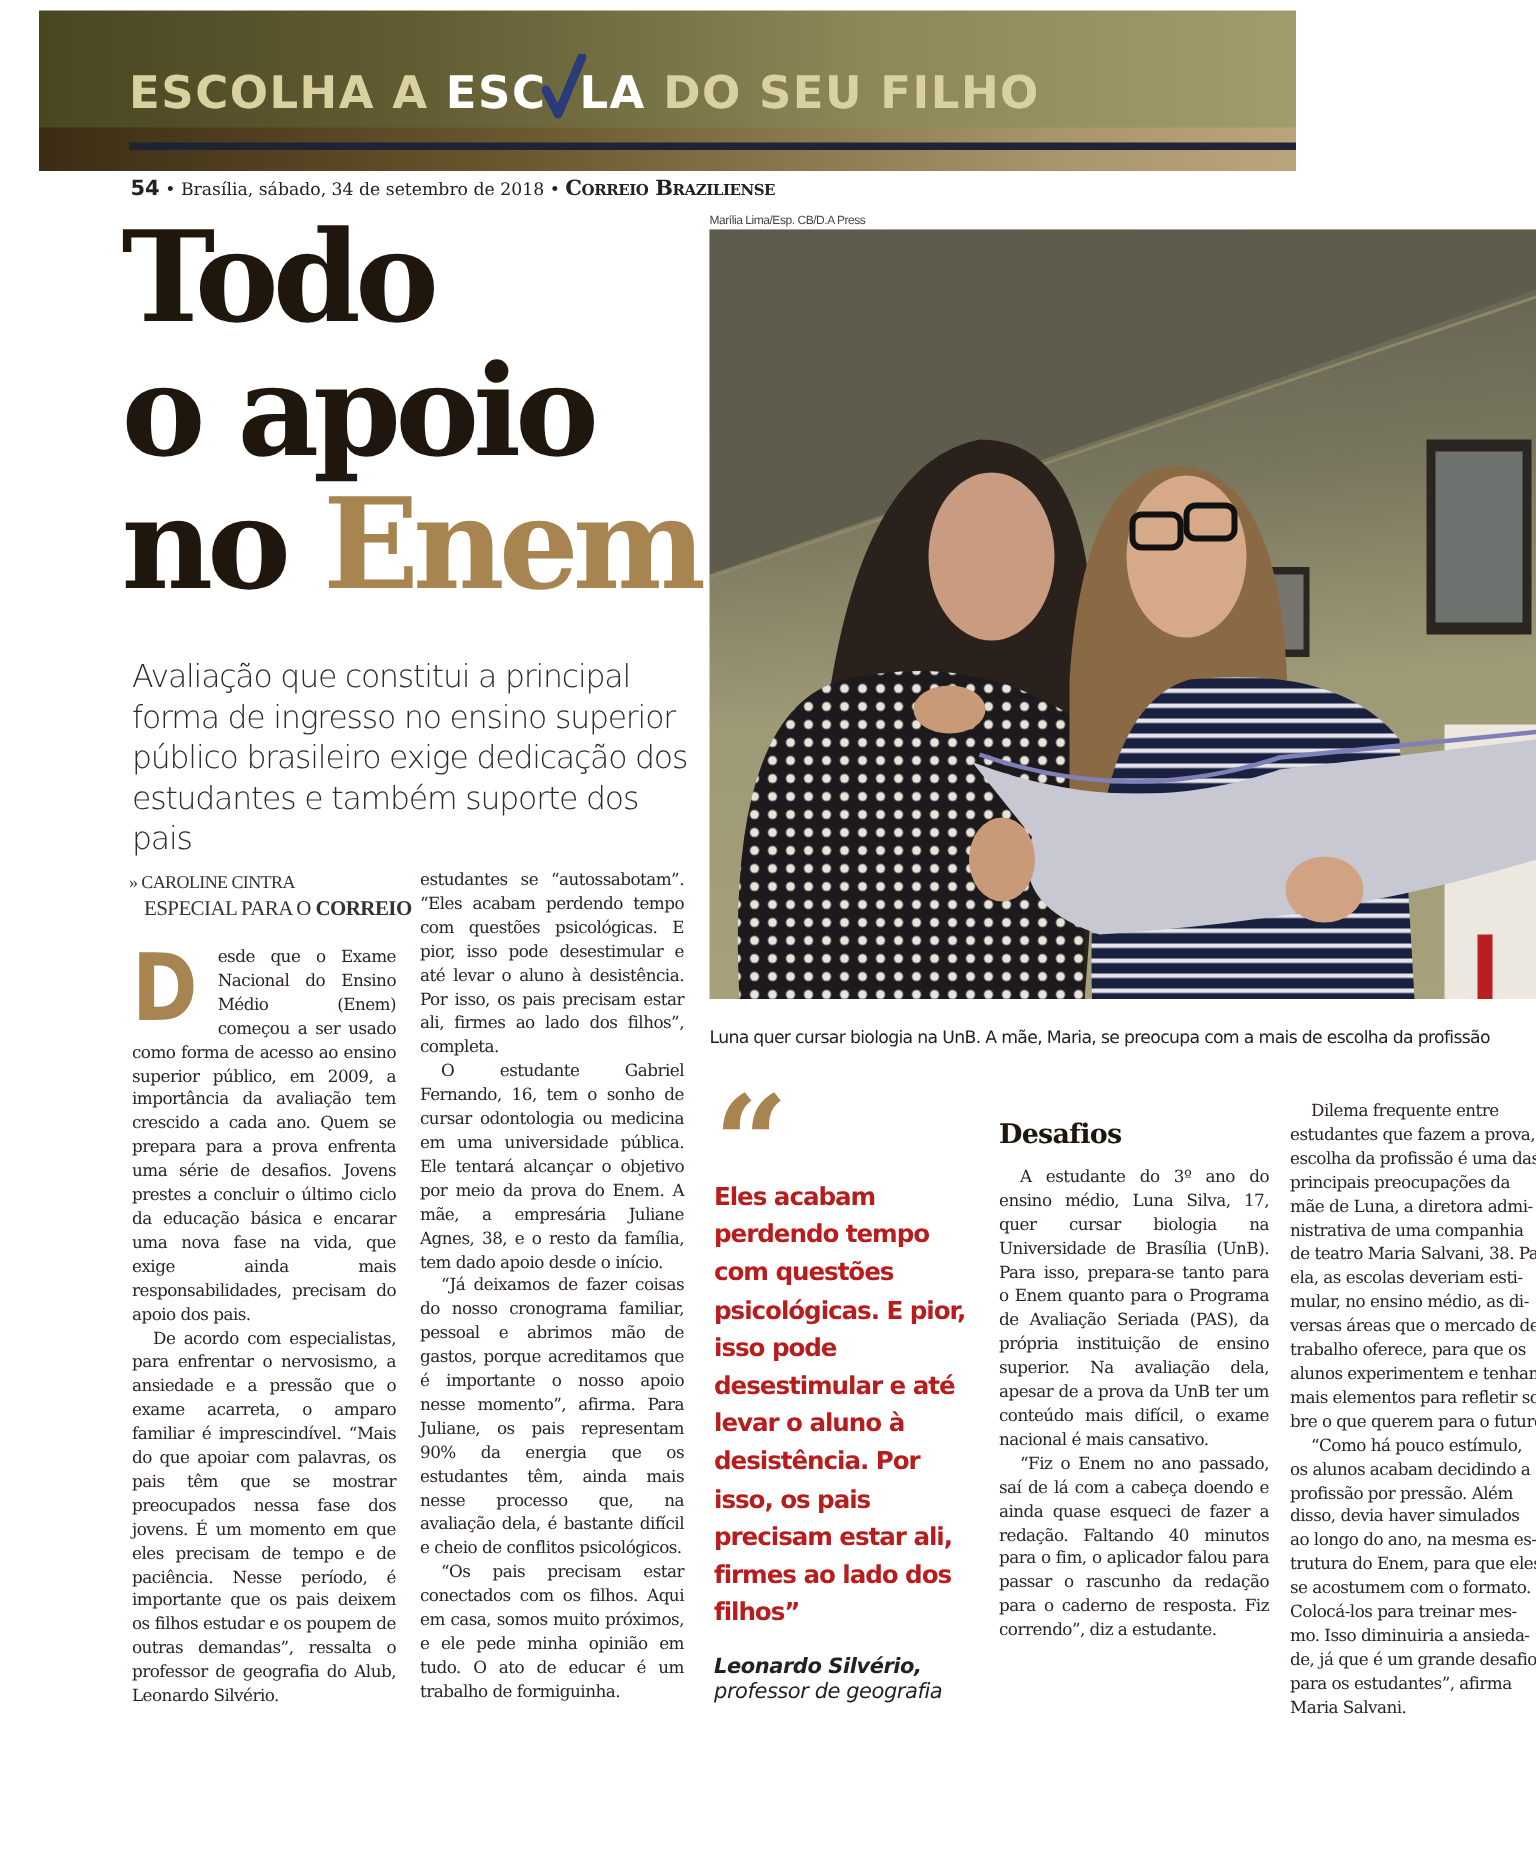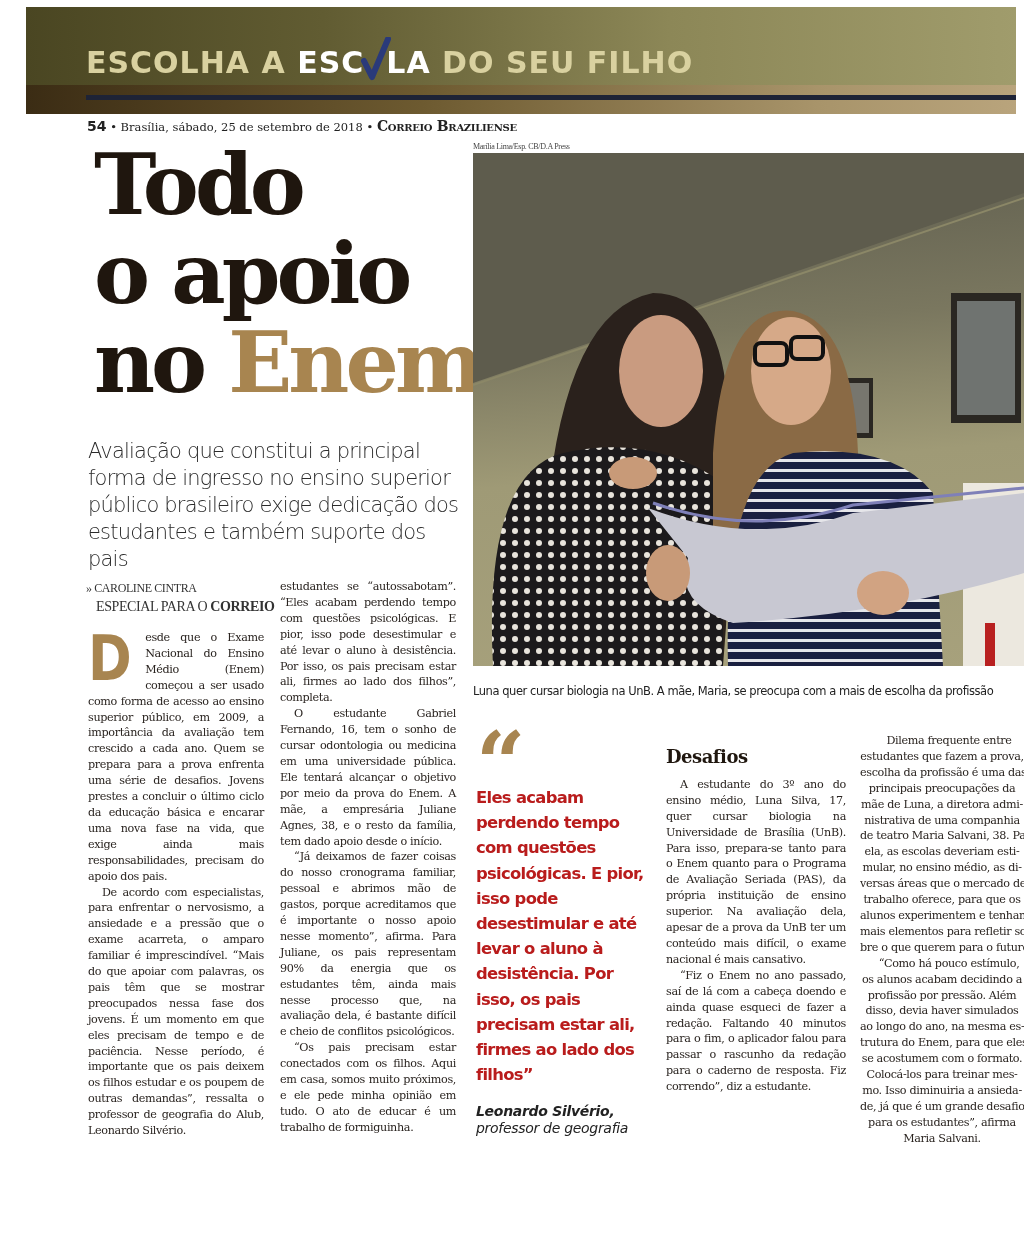--- a/index.html
+++ b/index.html
@@ -1,60 +1,60 @@
 <!DOCTYPE html>
 <html><head>
 <meta charset="utf-8">
 <style>
   html, body { margin: 0; padding: 0; }
   body { width: 1024px; height: 1246px; background: #ffffff; position: relative; overflow: hidden; font-family: "DejaVu Serif", serif; color: #1e1a16; }
 
-  .banner { position: absolute; left: 26px; top: 7px; width: 990px; height: 107px;
+  .banner { position: absolute; left: 26px; top: 7px; width: 838px; height: 107px;
     background: linear-gradient(90deg, #4a4622 0%, #615c32 30%, #8c8757 65%, #a09c6c 100%); overflow: hidden; }
   .banner-lower { position: absolute; left: 0; right: 0; top: 78px; height: 29px;
     background: linear-gradient(90deg, #3b2c14 0%, #6d5a30 40%, #a8946a 80%, #b9a47c 100%); }
   .banner-rule { position: absolute; left: 60px; right: 0; top: 88px; height: 5px; background: #1e2336; }
   .banner-title { position: absolute; left: 60px; top: 38px; font-family: "DejaVu Sans", sans-serif; font-weight: bold;
     font-size: 30px; letter-spacing: 1px; color: #d9d1a0; white-space: nowrap; }
   .banner-title .hl { color: #ffffff; }
   .banner-title .rest { color: #d9d1a0; }
   .check { display: inline-block; position: relative; width: 22px; height: 24px; vertical-align: -2px; }
   .check svg { position: absolute; left: -3px; top: -14px; }
 
   .folio { position: absolute; left: 87px; top: 118px; font-size: 11.5px; white-space: nowrap; color: #222; }
   .folio .page-num { font-family: "DejaVu Sans", sans-serif; font-weight: bold; font-size: 14px; }
   .folio .brand { font-weight: bold; font-variant: small-caps; font-size: 14px; letter-spacing: -0.3px; }
 
-  .headline { position: absolute; left: 94px; top: 140px; font-family: "DejaVu Serif", serif; font-weight: bold;
+  .headline { position: absolute; left: 81px; top: 140px; font-family: "DejaVu Serif", serif; font-weight: bold;
     font-size: 84px; line-height: 89px; letter-spacing: -4px; color: #1f160e; }
   .headline .accent { color: #a88550; }
 
   .deck { position: absolute; left: 88px; top: 438px; width: 380px; font-family: "DejaVu Sans", sans-serif;
     font-size: 21px; line-height: 27px; color: #2b2b2b; letter-spacing: -0.8px; font-weight: 300; }
 
   .byline { position: absolute; left: 86px; top: 581px; font-family: Liberation Serif, serif; font-size: 12px; color: #333; letter-spacing: -0.4px; }
   .byline .sub { display: block; margin-left: 10px; font-size: 14px; margin-top: 3px; }
   .byline .sub b { font-weight: bold; }
 
   .col { position: absolute; font-family: "DejaVu Serif", serif; font-size: 11.2px; line-height: 15.9px; color: #2a2420;
     text-align: justify; letter-spacing: -0.35px; }
   .col p { margin: 0; text-indent: 14px; }
   .col p.noindent { text-indent: 0; }
   .col1 { left: 88px; top: 630px; width: 176px; }
   .col2 { left: 280px; top: 579px; width: 176px; }
   .col4 { left: 666px; top: 733px; width: 180px; }
   .col5 { left: 860px; top: 733px; width: 164px; overflow: hidden; white-space: nowrap; text-align: left; }
-  .col5 p { white-space: nowrap; text-align: center; }
+  .col5 p { white-space: nowrap; }
 
   .dropcap { float: left; font-family: "DejaVu Sans", sans-serif; font-weight: bold; font-size: 62px; line-height: 50px;
     color: #a88550; margin: 4px 6px 0 0; transform: scaleX(0.85); transform-origin: left; height: 54px; }
 
   .section-head { font-family: "DejaVu Serif", serif; font-weight: bold; font-size: 18px; margin: 16px 0 12px 0; letter-spacing: -0.5px; color: #1f160e; }
 
-  .credit { position: absolute; left: 473px; top: 142px; font-family: Liberation Serif, serif; font-size: 8px; color: #444; letter-spacing: -0.3px; }
+  .credit { position: absolute; left: 473px; top: 142px; font-family: Liberation Sans, sans-serif; font-size: 8px; color: #444; letter-spacing: -0.3px; }
   .photo { position: absolute; left: 473px; top: 153px; width: 551px; height: 513px; overflow: hidden;
     background: linear-gradient(175deg, #5b5a4c 0%, #7a775f 35%, #9f9a76 60%, #a7a17c 100%); }
   .caption { position: absolute; left: 473px; top: 684px; font-family: "DejaVu Sans", sans-serif; font-size: 11.5px; color: #222; letter-spacing: -0.45px; white-space: nowrap; }
 
   .pull { position: absolute; left: 476px; top: 733px; width: 180px; }
   .pull .quote-mark { font-family: "DejaVu Serif", serif; font-weight: bold; font-size: 86px; line-height: 60px; color: #a88550; height: 52px; letter-spacing: -6px; }
   .pull .quote-text { font-family: "DejaVu Sans", sans-serif; font-weight: bold; font-size: 16.4px; line-height: 25.2px; color: #b91c1c; letter-spacing: -0.7px; }
   .pull .attrib { margin-top: 16px; font-family: "DejaVu Sans", sans-serif; font-style: italic; font-size: 14px; line-height: 17px; color: #222; letter-spacing: -0.3px; }
   .pull .attrib .name { font-weight: bold; display: block; }
 </style>
@@ -65,21 +65,21 @@
   <div class="banner-lower"></div>
   <div class="banner-rule"></div>
   <div class="banner-title">
     <span>ESCOLHA A </span><span class="hl">ESC</span><span class="check"><svg width="30" height="44" viewBox="0 0 30 44">
           <path d="M3 24 L11 40 L27 2" stroke="#2a3a7a" stroke-width="6" fill="none" stroke-linecap="round" stroke-linejoin="round"></path>
         </svg></span><span class="hl">LA</span><span class="rest"> DO SEU FILHO</span>
   </div>
 </div>
 
 <div class="folio">
-  <span class="page-num">54</span><span> • </span><span>Brasília, sábado, 25 de setembro de 2018</span><span> • </span><span class="brand">Correio Braziliense</span>
+  <span class="page-num">54</span><span> • </span><span>Brasília, sábado, 34 de setembro de 2018</span><span> • </span><span class="brand">Correio Braziliense</span>
 </div>
 
 <div class="headline">
   <div>Todo</div>
   <div>o apoio</div>
   <div><span>no </span><span class="accent">Enem</span></div>
 </div>
 
 <div class="deck">Avaliação que constitui a principal forma de ingresso no ensino superior público brasileiro exige dedicação dos estudantes e também suporte dos pais</div>
 

